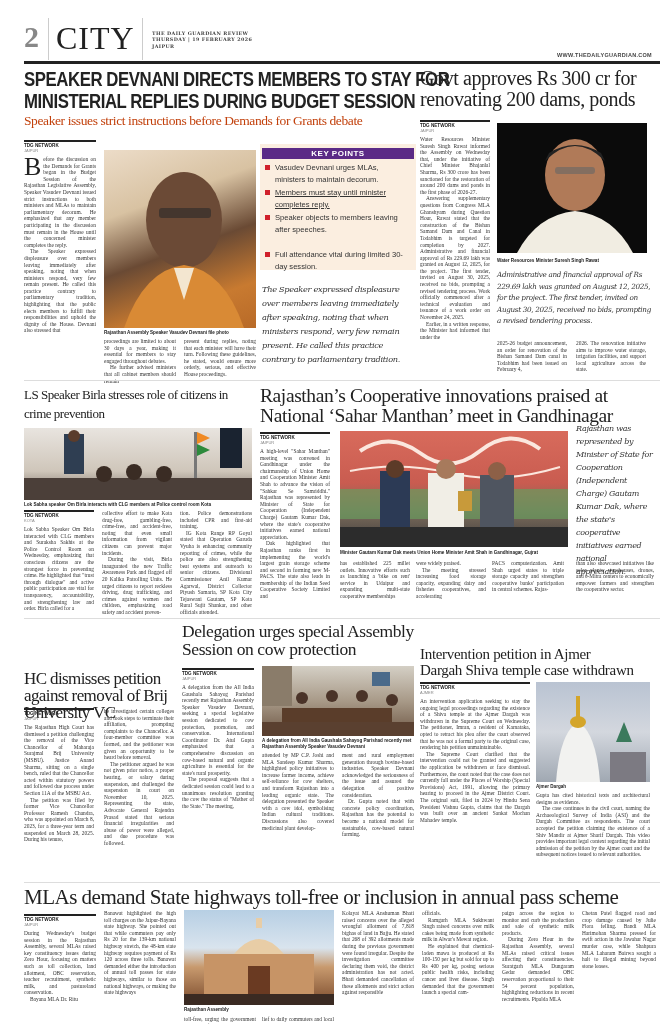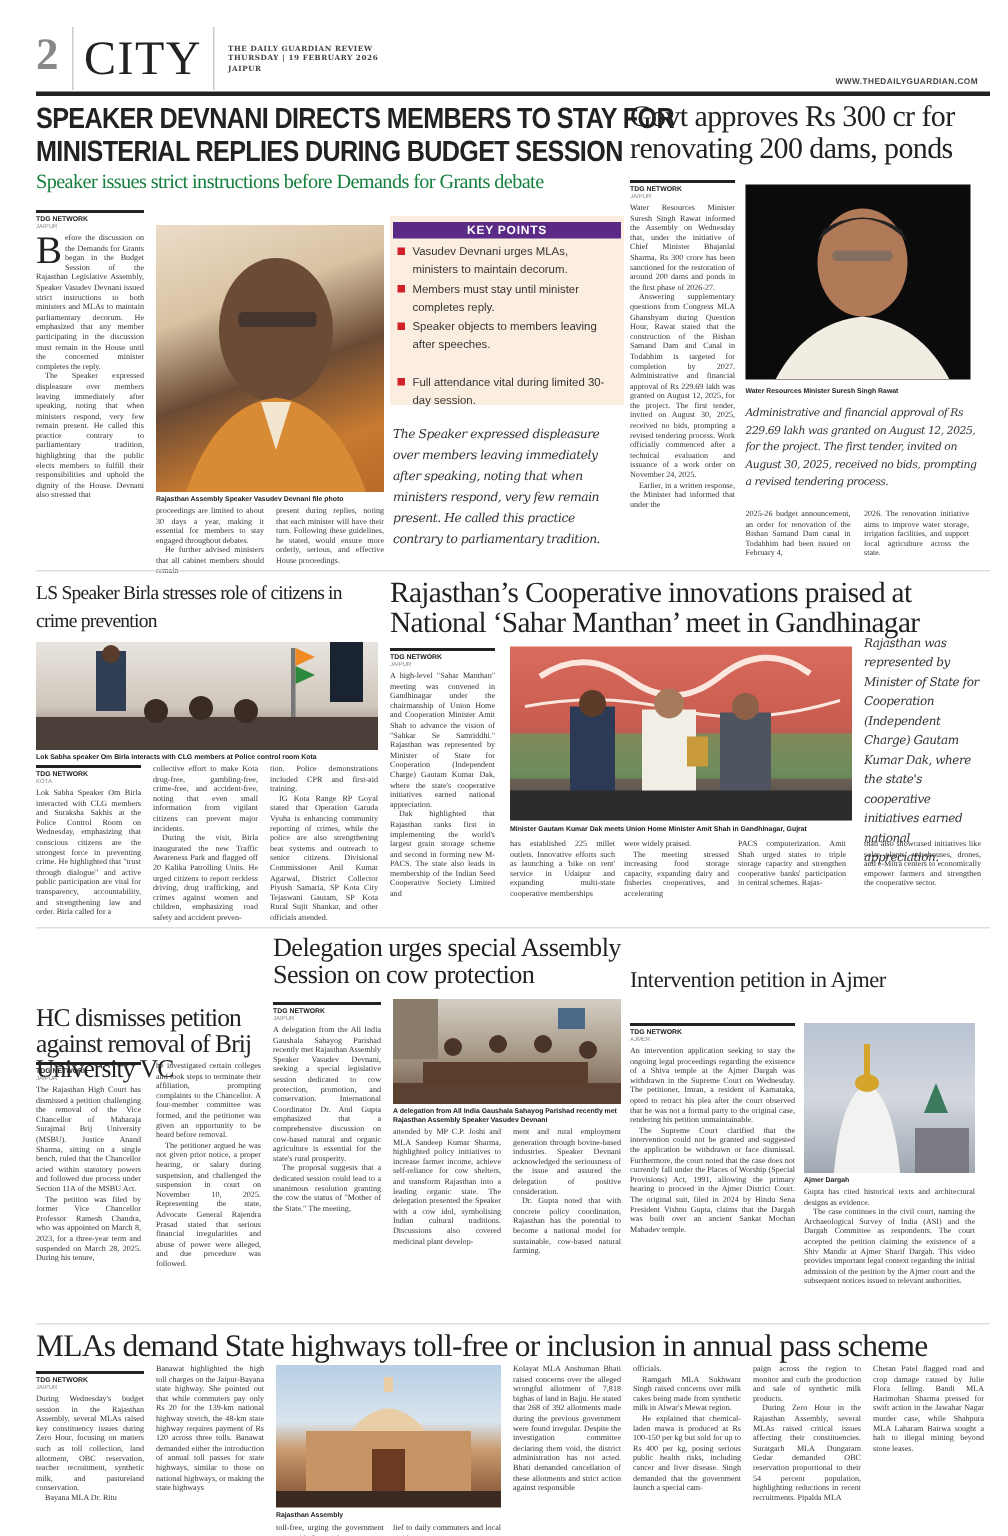--- a/index.html
+++ b/index.html
@@ -31,21 +31,21 @@
     <div>JAIPUR</div>
   </div>
   <div class="abs" style="right:8px;top:38px;font-family:'Liberation Sans',sans-serif;font-size:5.5px;font-weight:bold;color:#444;letter-spacing:.3px;">WWW.THEDAILYGUARDIAN.COM</div>
 </div>
 
 <div class="abs" style="left:24px;top:68px;width:390px;height:310px;">
   <div class="hed" style="font-family:'Liberation Sans',sans-serif;font-weight:bold;font-size:19.5px;line-height:22px;letter-spacing:-.5px;transform:scaleX(.86);transform-origin:left;white-space:nowrap;">
     <div>SPEAKER DEVNANI DIRECTS MEMBERS TO STAY FOR</div>
     <div>MINISTERIAL REPLIES DURING BUDGET SESSION</div>
   </div>
-  <div style="font-family:'Liberation Serif',serif;font-size:13.5px;color:#15803d;letter-spacing:-.4px;margin-top:1px;white-space:nowrap;">Speaker issues strict instructions before Demands for Grants debate</div>
+  <div style="font-family:'Liberation Serif',serif;font-size:13.5px;color:#c2410c;letter-spacing:-.4px;margin-top:1px;white-space:nowrap;">Speaker issues strict instructions before Demands for Grants debate</div>
   <div class="abs" style="left:0;top:72px;width:72px;">
     <div class="byline">
         <div>TDG NETWORK</div>
         <span>JAIPUR</span>
       </div>
     <div class="col" style="margin-top:3px;">
       <p class="ni"><span class="drop">B</span><span>efore the discussion on the Demands for Grants began in the Budget Session of the Rajasthan Legislative Assembly, Speaker Vasudev Devnani issued strict instructions to both ministers and MLAs to maintain parliamentary decorum. He emphasized that any member participating in the discussion must remain in the House until the concerned minister completes the reply.</span></p>
       <p>The Speaker expressed displeasure over members leaving immediately after speaking, noting that when ministers respond, very few remain present. He called this practice contrary to parliamentary tradition, highlighting that the public elects members to fulfill their responsibilities and uphold the dignity of the House. Devnani also stressed that</p>
     </div>
   </div>
@@ -63,21 +63,21 @@
     <p>He further advised ministers that all cabinet members should remain</p>
   </div>
   <div class="abs col" style="left:160px;top:270px;width:72px;">
     <p class="ni">present during replies, noting that each minister will have their turn. Following these guidelines, he stated, would ensure more orderly, serious, and effective House proceedings.</p>
   </div>
 
   <div class="abs" style="left:236px;top:76px;width:156px;height:126px;background:#fbeee0;">
     <div style="margin:4px 2px 0 2px;background:#5b2a86;color:#fff;text-align:center;font-family:'Liberation Sans',sans-serif;font-weight:bold;font-size:8px;letter-spacing:.5px;padding:1px 0;">KEY POINTS</div>
     <ul style="list-style:none;padding:3px 5px 0 5px;font-family:'Liberation Sans',sans-serif;font-size:7.6px;line-height:11.5px;color:#333;">
       <li style="padding-left:10px;position:relative;margin-bottom:2px;"><span style="position:absolute;left:0;top:3px;width:5px;height:5px;background:#d0202a;"></span><span>Vasudev Devnani urges MLAs, ministers to maintain decorum.</span></li>
-      <li style="padding-left:10px;position:relative;margin-bottom:2px;"><span style="position:absolute;left:0;top:3px;width:5px;height:5px;background:#d0202a;"></span><span>Members must stay until minister completes reply.</span></li>
+      <li style="padding-left:10px;position:relative;margin-bottom:2px;text-decoration:underline;"><span style="position:absolute;left:0;top:3px;width:5px;height:5px;background:#d0202a;"></span><span>Members must stay until minister completes reply.</span></li>
       <li style="padding-left:10px;position:relative;margin-bottom:14px;"><span style="position:absolute;left:0;top:3px;width:5px;height:5px;background:#d0202a;"></span><span>Speaker objects to members leaving after speeches.</span></li>
       <li style="padding-left:10px;position:relative;"><span style="position:absolute;left:0;top:3px;width:5px;height:5px;background:#d0202a;"></span><span>Full attendance vital during limited 30-day session.</span></li>
     </ul>
   </div>
   <div class="abs quote" style="left:238px;top:214px;width:152px;font-size:8.2px;line-height:14px;letter-spacing:-.3px;">The Speaker expressed displeasure over members leaving immediately after speaking, noting that when ministers respond, very few remain present. He called this practice contrary to parliamentary tradition.</div>
 </div>
 
 <div class="abs" style="left:420px;top:68px;width:232px;height:310px;">
   <div class="hed" style="font-size:20px;line-height:21px;letter-spacing:-.4px;">Govt approves Rs 300 cr for renovating 200 dams, ponds</div>
   <div class="abs" style="left:0;top:52px;width:70px;">
@@ -240,20 +240,21 @@
     </div>
   <div class="abs col" style="left:160px;top:130px;width:72px;">
       <p class="ni">ment and rural employment generation through bovine-based industries. Speaker Devnani acknowledged the seriousness of the issue and assured the delegation of positive consideration.</p>
       <p>Dr. Gupta noted that with concrete policy coordination, Rajasthan has the potential to become a national model for sustainable, cow-based natural farming.</p>
     </div>
 </div>
 
 <div class="abs" style="left:420px;top:646px;width:240px;height:236px;">
   <div class="hed" style="font-size:15px;line-height:16px;letter-spacing:-.3px;white-space:nowrap;">
     <div>Intervention petition in Ajmer</div>
+    <div>Dargah Shiva temple case withdrawn</div>
   </div>
   <div class="abs" style="left:0;top:36px;width:110px;">
     <div class="byline">
         <div>TDG NETWORK</div>
         <span>AJMER</span>
       </div>
     <div class="col" style="margin-top:3px;">
       <p class="ni">An intervention application seeking to stay the ongoing legal proceedings regarding the existence of a Shiva temple at the Ajmer Dargah was withdrawn in the Supreme Court on Wednesday. The petitioner, Imran, a resident of Karnataka, opted to retract his plea after the court observed that he was not a formal party to the original case, rendering his petition unmaintainable.</p>
       <p>The Supreme Court clarified that the intervention could not be granted and suggested the application be withdrawn or face dismissal. Furthermore, the court noted that the case does not currently fall under the Places of Worship (Special Provisions) Act, 1991, allowing the primary hearing to proceed in the Ajmer District Court. The original suit, filed in 2024 by Hindu Sena President Vishnu Gupta, claims that the Dargah was built over an ancient Sankat Mochan Mahadev temple.</p>
     </div>

